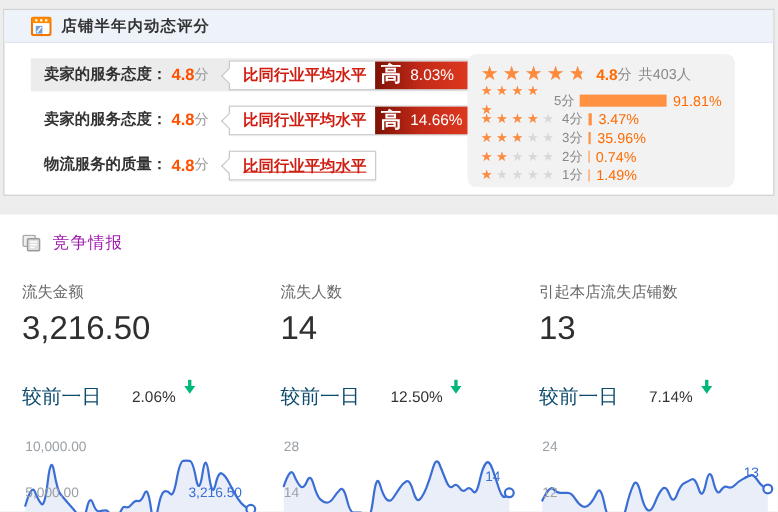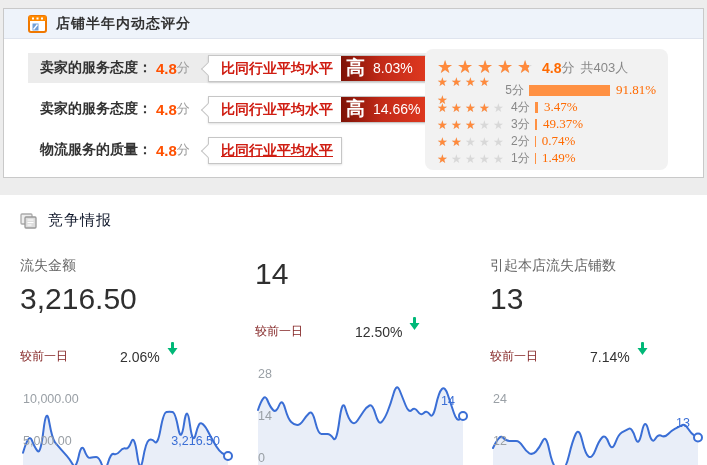--- a/index.html
+++ b/index.html
@@ -33,37 +33,37 @@
   
   .summary{position:absolute;left:421px;top:40px;width:243px;height:121px;
     background:#f2f2f2;border-radius:8px;padding:9px 12px;}
   .sum-top{display:flex;align-items:center;margin-bottom:5px;}
   .sum-score{font-size:14px;font-weight:bold;color:#ff6a00;margin-left:5px;}
   .sum-unit{font-size:13px;color:#888;}
   .sum-count{font-size:13px;color:#888;margin-left:6px;}
   .dist-row{display:flex;align-items:center;height:16px;margin-bottom:1px;}
   .dist-label{font-size:12px;color:#888;margin:0 5px 0 4px;white-space:nowrap;}
   .dist-bar{display:inline-block;height:11px;background:var(--bar-orange);}
-  .dist-pct{font-size:13px;color:#ff6a00;margin-left:6px;font-family:Liberation Serif, serif;}
+  .dist-pct{font-size:13px;color:#ff6a00;margin-left:6px;}
 
   .star{position:relative;display:inline-block;line-height:1;}
   .star i{font-style:normal;}
   .sb{color:#d8d8d8;}
   .sf{position:absolute;left:0;top:0;overflow:hidden;color:var(--star-orange);white-space:nowrap;}
 
   
   .panel2{position:absolute;top:195px;left:0;width:707px;height:270px;background:#fff;}
   .p2-header{display:flex;align-items:center;padding:16px 0 0 20px;}
-  .p2-title{font-size:15px;color:#0f172a;margin-left:10px;letter-spacing:1px;}
+  .p2-title{font-size:15px;color:#a21caf;margin-left:10px;letter-spacing:1px;}
   .metrics{display:flex;padding:0 20px;margin-top:27px;gap:20px;}
   .metric{width:215px;}
   .m-label{font-size:14px;color:#666;margin-bottom:7px;}
   .m-value{font-size:30px;color:#2f2f2f;margin-bottom:16px;}
   .cmp{display:flex;align-items:center;}
-  .cmp-label{font-size:12px;color:#7f1d1d;width:100px;margin-top:16px;}
+  .cmp-label{font-size:18px;color:#0c4a6e;width:100px;margin-top:16px;}
   .cmp-value{font-size:14px;color:#333;margin-top:16px;}
   .down-arrow{margin-left:6px;fill:var(--green);}
   .chart{margin-top:22px;width:215px;height:122px;}
   .tick{fill:#9aa0a6;font-size:12.5px;}
   .endlabel{font-size:12.5px;}
 </style>
 </head>
 <body>
 
 <div class="panel1">
@@ -134,21 +134,21 @@
     <div class="dist-row">
       <span class="dist-stars"><span class="star" style="font-size:12px;width:14px"><i class="sb">★</i><i class="sf" style="width:100%">★</i></span><span class="star" style="font-size:12px;width:14px"><i class="sb">★</i><i class="sf" style="width:100%">★</i></span><span class="star" style="font-size:12px;width:14px"><i class="sb">★</i><i class="sf" style="width:100%">★</i></span><span class="star" style="font-size:12px;width:14px"><i class="sb">★</i><i class="sf" style="width:100%">★</i></span><span class="star" style="font-size:12px;width:14px"><i class="sb">★</i><i class="sf" style="width:0%">★</i></span></span>
       <span class="dist-label">4分</span>
       <span class="dist-bar" style="width: 3.326px;"></span>
       <span class="dist-pct">3.47%</span>
     </div>
     <div class="dist-row">
       <span class="dist-stars"><span class="star" style="font-size:12px;width:14px"><i class="sb">★</i><i class="sf" style="width:100%">★</i></span><span class="star" style="font-size:12px;width:14px"><i class="sb">★</i><i class="sf" style="width:100%">★</i></span><span class="star" style="font-size:12px;width:14px"><i class="sb">★</i><i class="sf" style="width:100%">★</i></span><span class="star" style="font-size:12px;width:14px"><i class="sb">★</i><i class="sf" style="width:0%">★</i></span><span class="star" style="font-size:12px;width:14px"><i class="sb">★</i><i class="sf" style="width:0%">★</i></span></span>
       <span class="dist-label">3分</span>
       <span class="dist-bar" style="width: 2.37708px;"></span>
-      <span class="dist-pct">49.37%</span>
+      <span class="dist-pct">35.96%</span>
     </div>
     <div class="dist-row">
       <span class="dist-stars"><span class="star" style="font-size:12px;width:14px"><i class="sb">★</i><i class="sf" style="width:100%">★</i></span><span class="star" style="font-size:12px;width:14px"><i class="sb">★</i><i class="sf" style="width:100%">★</i></span><span class="star" style="font-size:12px;width:14px"><i class="sb">★</i><i class="sf" style="width:0%">★</i></span><span class="star" style="font-size:12px;width:14px"><i class="sb">★</i><i class="sf" style="width:0%">★</i></span><span class="star" style="font-size:12px;width:14px"><i class="sb">★</i><i class="sf" style="width:0%">★</i></span></span>
       <span class="dist-label">2分</span>
       <span class="dist-bar" style="width: 1px;"></span>
       <span class="dist-pct">0.74%</span>
     </div>
     <div class="dist-row">
       <span class="dist-stars"><span class="star" style="font-size:12px;width:14px"><i class="sb">★</i><i class="sf" style="width:100%">★</i></span><span class="star" style="font-size:12px;width:14px"><i class="sb">★</i><i class="sf" style="width:0%">★</i></span><span class="star" style="font-size:12px;width:14px"><i class="sb">★</i><i class="sf" style="width:0%">★</i></span><span class="star" style="font-size:12px;width:14px"><i class="sb">★</i><i class="sf" style="width:0%">★</i></span><span class="star" style="font-size:12px;width:14px"><i class="sb">★</i><i class="sf" style="width:0%">★</i></span></span>
       <span class="dist-label">1分</span>
@@ -185,20 +185,21 @@
       <path d="M3.0,65.8 Q8.9,45.6 11.8,53.2 Q14.7,60.7 17.6,64.1 Q20.6,67.4 23.5,43.1 Q26.4,18.7 29.3,35.5 Q32.3,52.3 35.2,55.6 Q38.1,59.0 41.0,62.4 Q44.0,65.8 47.0,69.2 Q49.9,72.5 52.8,77.5 Q55.7,82.6 58.7,69.2 Q61.6,55.7 64.5,63.6 Q67.4,71.6 70.3,70.8 Q73.3,70.0 76.2,70.0 Q79.1,70.0 82.0,78.0 Q85.0,85.9 88.0,75.8 Q90.9,65.8 93.8,67.0 Q96.7,68.3 99.7,64.5 Q102.6,60.7 105.5,61.5 Q108.4,62.4 111.3,54.8 Q114.3,47.3 117.2,67.8 Q120.1,88.4 123.0,71.6 Q126.0,54.8 128.9,53.1 Q131.9,51.5 134.8,54.9 Q137.7,58.2 140.6,41.8 Q143.6,25.4 146.5,25.0 Q149.4,24.6 152.4,25.0 Q155.3,25.4 158.2,41.0 Q161.1,56.5 164.1,36.4 Q167.0,16.2 169.9,37.6 Q172.9,59.0 175.8,46.9 Q178.7,34.7 181.6,36.4 Q184.6,38.0 187.5,43.5 Q190.4,49.0 193.4,54.5 Q196.3,59.9 199.2,63.3 Q202.1,66.6 205.1,67.8 L208.0,69.0" fill="none" stroke="#3a6ed5" stroke-width="2" stroke-linejoin="round" stroke-linecap="round"></path>
       <text x="3" y="16" class="tick">10,000.00</text>
       <text x="3" y="58" class="tick">5,000.00</text>
       <text x="3" y="100" class="tick">0.00</text>
       <text x="200" y="58" class="endlabel" text-anchor="end" fill="#3a6ed5">3,216.50</text>
       <circle cx="208" cy="69" r="4" fill="#fff" stroke="#3a6ed5" stroke-width="2"></circle>
     </svg></div>
     </div>
 
     <div class="metric">
+      <div class="m-label">流失人数</div>
       <div class="m-value">14</div>
       <div class="cmp">
         <span class="cmp-label">较前一日</span>
         <span class="cmp-value">12.50%</span>
         <svg class="down-arrow" width="13" height="14" viewBox="0 0 13 14">
             <rect x="5" y="0" width="3" height="7" rx="1"></rect>
             <polygon points="1.5,6 11.5,6 6.5,13"></polygon>
           </svg>
       </div>
       <div class="chart" id="chart-1"><svg width="215" height="122" viewBox="0 0 215 122">

